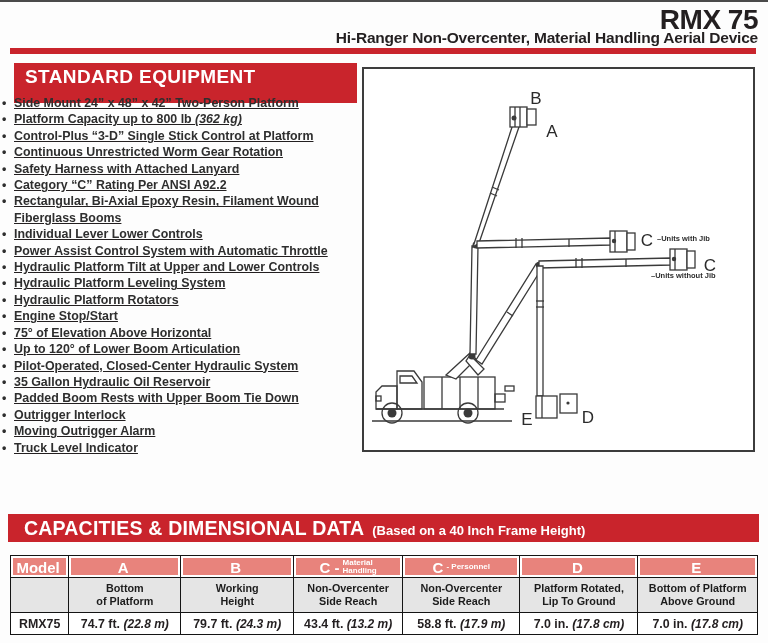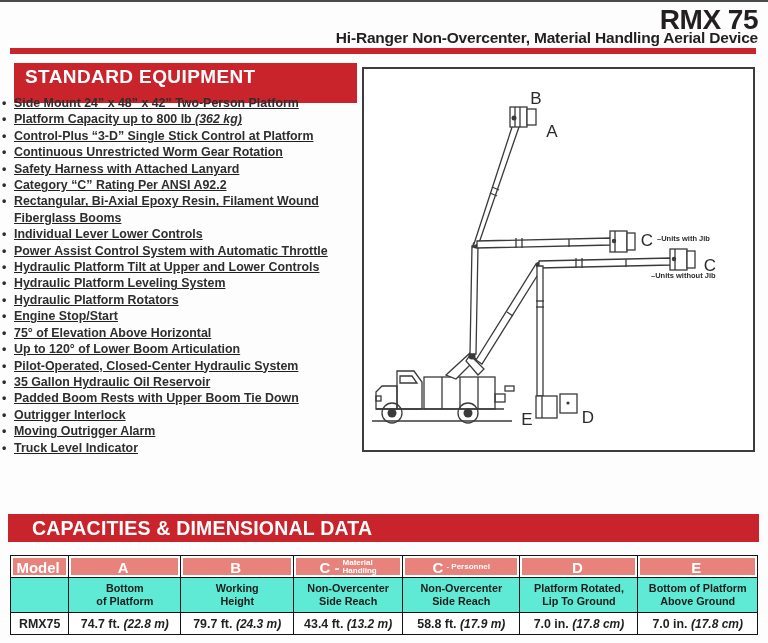--- a/index.html
+++ b/index.html
@@ -31,34 +31,34 @@
     border:2px solid #3c3c3c;box-sizing:border-box;background:#fff;}
   .diagram-box svg{display:block;width:100%;height:100%;}
   .dlabel{font-family:"Liberation Sans",sans-serif;font-size:17px;fill:#2b2b2b;}
   .dnote{font-family:"Liberation Sans",sans-serif;font-size:7.5px;font-weight:600;fill:#2b2b2b;}
   .ln{stroke:#3a3a3a;stroke-width:1.3;fill:none;}
   .boom{stroke:#3a3a3a;stroke-width:1.3;fill:#fff;}
   .dark{fill:#3a3a3a;stroke:none;}
 
   
   .cap-bar{position:absolute;left:8px;top:514px;width:751px;height:28px;background:#c9242c;
-    color:#fff;display:flex;align-items:baseline;box-sizing:border-box;padding-left:16px;padding-top:3px;flex-direction:column;}
+    color:#fff;display:flex;align-items:baseline;box-sizing:border-box;padding-left:16px;padding-top:3px;}
   .cap-title{font-size:19.5px;font-weight:700;letter-spacing:0.2px;}
   .cap-note{font-size:13px;font-weight:700;margin-left:8px;}
 
   
   .dim-table{position:absolute;left:10px;top:555px;width:748px;border-collapse:collapse;
     table-layout:fixed;}
   .dim-table th,.dim-table td{border:1.6px solid #141414;text-align:center;padding:0;}
   .dim-table tr.hdr th{background:#e8837c;color:#fff;height:21px;font-size:15px;font-weight:700;
     box-shadow:inset 0 0 0 2px #fff;vertical-align:middle;}
   .h-main{vertical-align:middle;}
   .h-small{display:inline-block;font-size:8px;line-height:8px;font-weight:700;text-align:left;
     vertical-align:middle;white-space:pre-line;margin-left:3px;}
-  .dim-table tr.desc td{background:#5eead4;height:34px;font-size:10.8px;font-weight:600;
+  .dim-table tr.desc td{background:#e5e5e5;height:34px;font-size:10.8px;font-weight:600;
     line-height:13px;color:#1c1c1c;white-space:pre-line;vertical-align:middle;}
   .dim-table tr.data td{background:#fff;height:21px;font-size:12.4px;font-weight:700;
     vertical-align:middle;}
   .v-met{font-style:italic;font-weight:600;font-size:12px;}
 </style>
 </head>
 <body>
 
 <div class="page">
   <div class="top-rule"></div>

